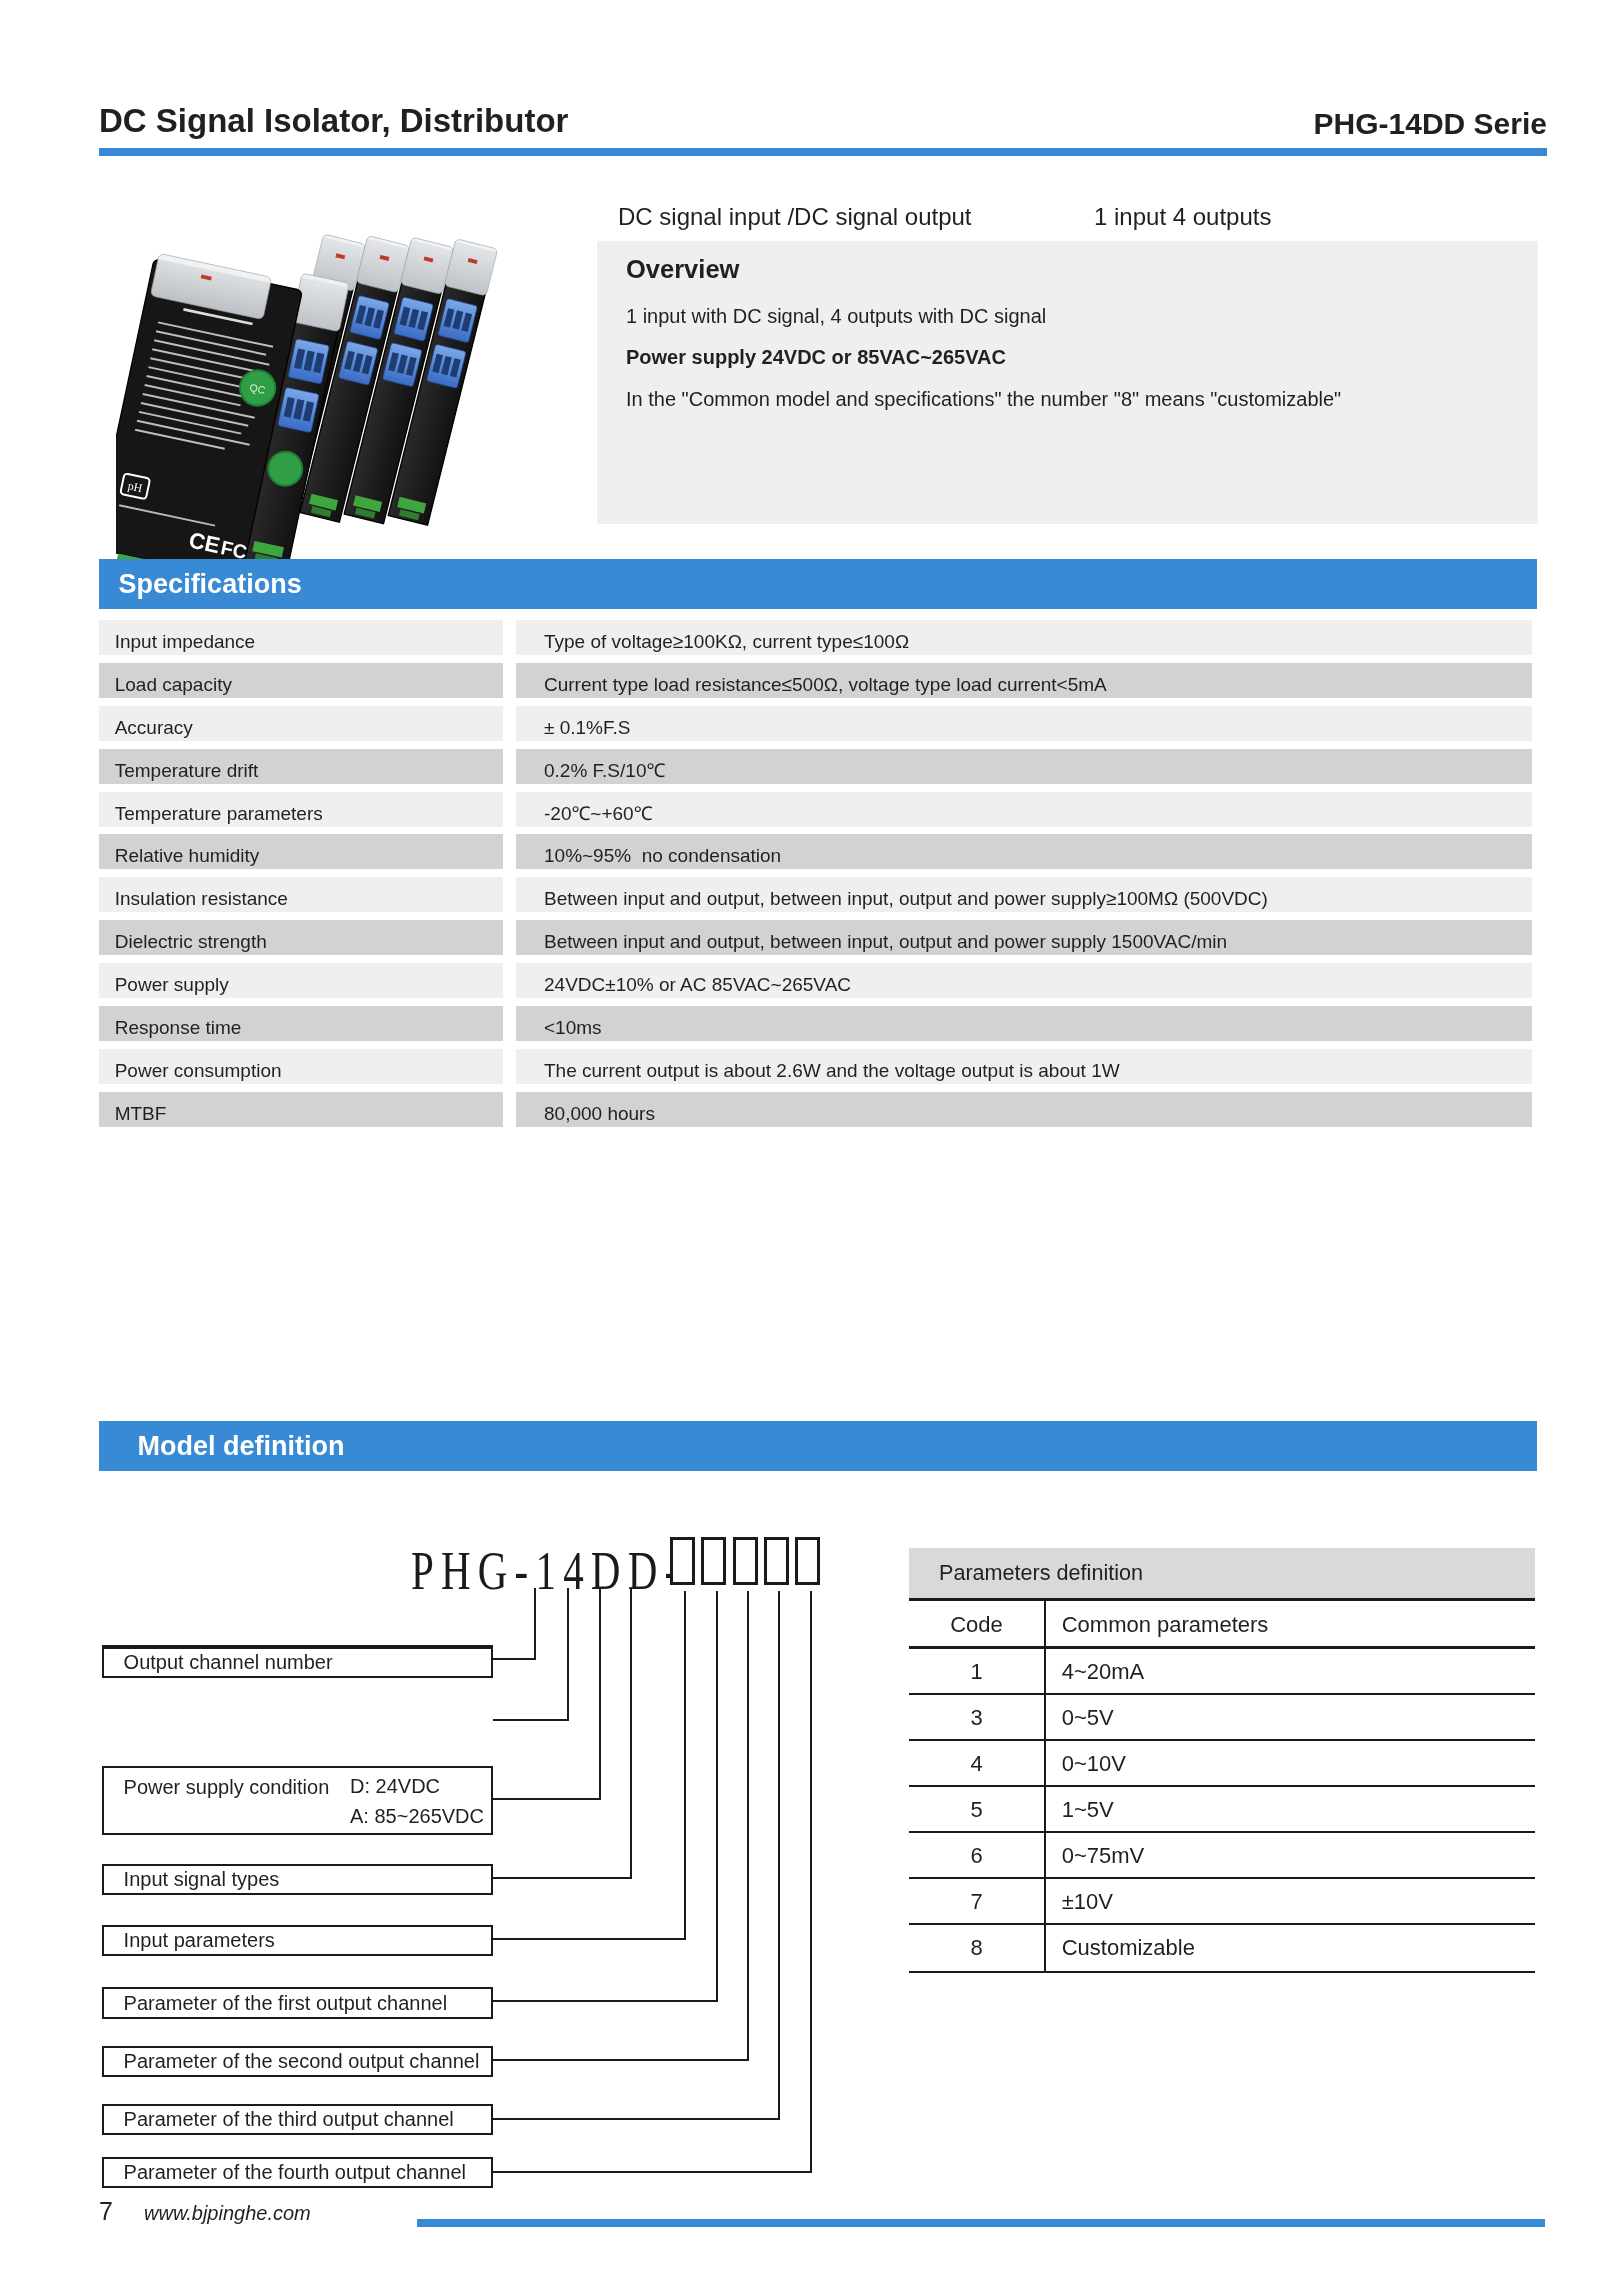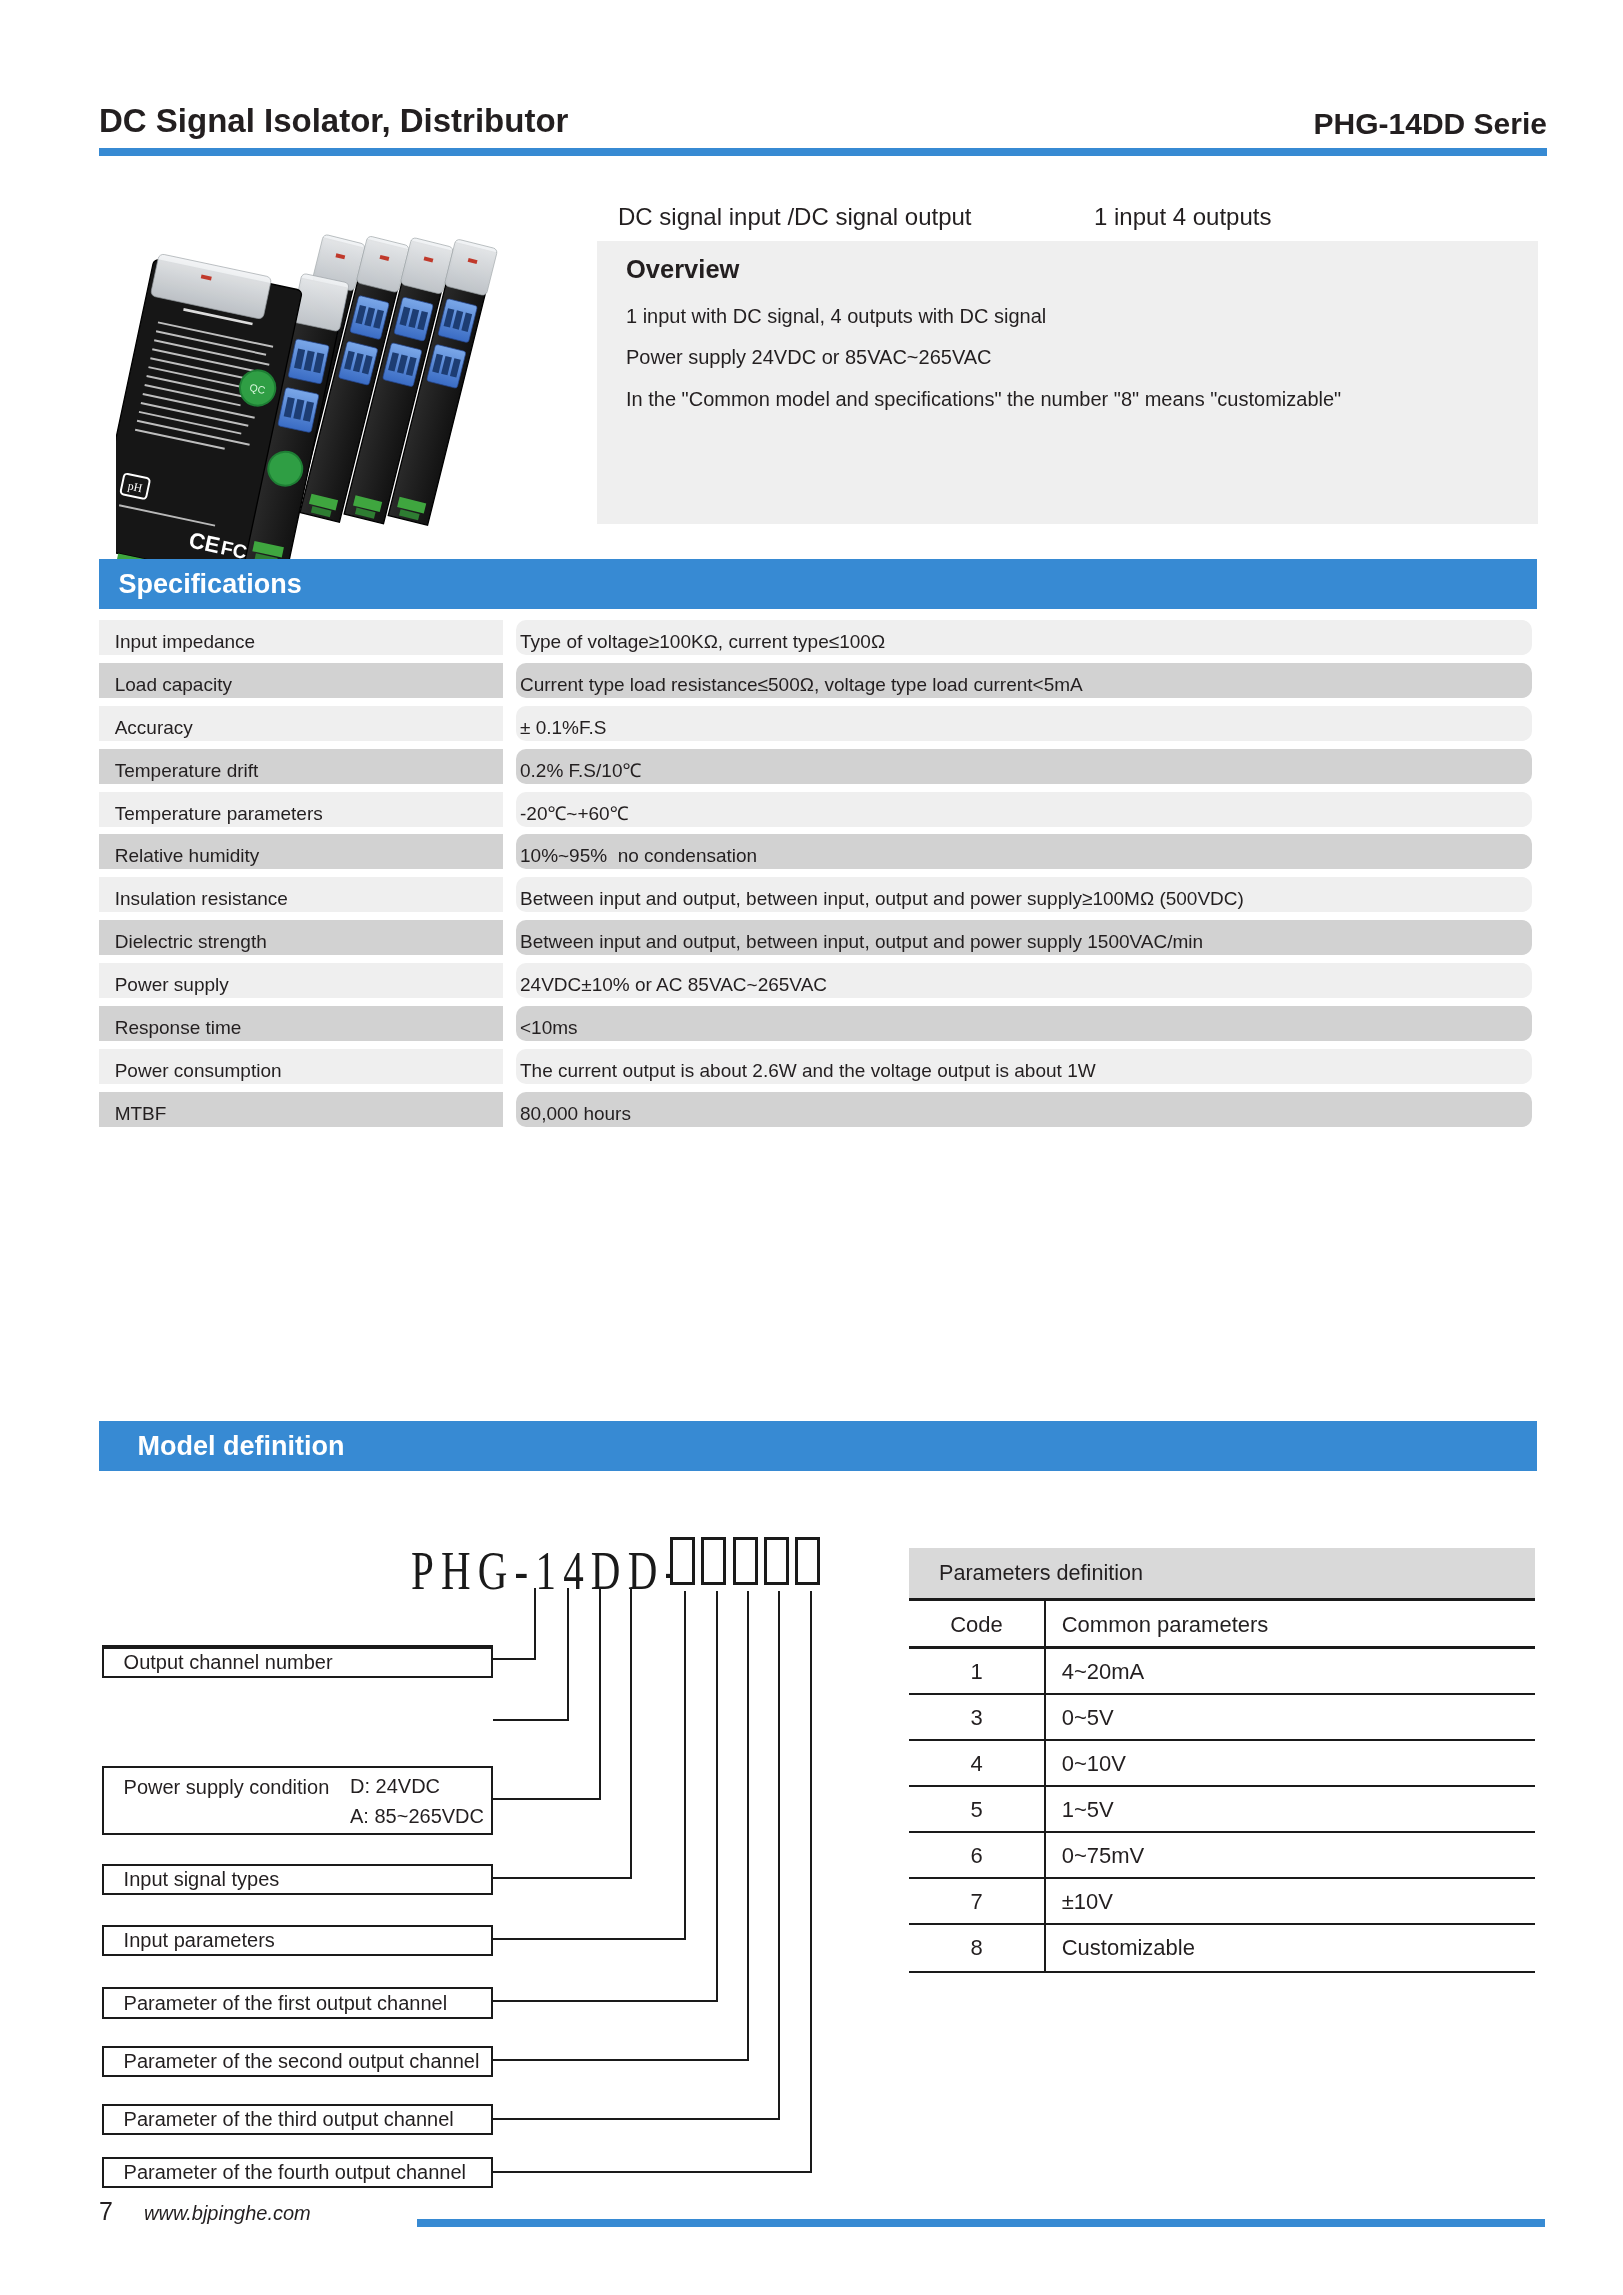--- a/index.html
+++ b/index.html
@@ -17,36 +17,36 @@
 
   
   .intro-left  { left:618px;  top:203px; font-size:24px; }
   .intro-right { left:1094px; top:203px; font-size:24px; }
   .overview {
     left:597px; top:241px; width:941px; height:283px;
     background:var(--row-light,#efefef);
   }
   .ov-title { left:29px; top:14.4px; font-size:25.5px; font-weight:bold; }
   .ov-line  { left:29px; font-size:20px; }
-  .ov-line1 { top:64px; } .ov-line2 { top:105px; } .ov-line3 { top:147px; }
+  .ov-line1 { top:64px; } .ov-line2 { top:105px;font-weight:bold; } .ov-line3 { top:147px; }
 
   
   .sec-bar { left:99px; width:1438px; height:50px; background:var(--accent-blue,#378ad3); }
   .sec-bar .sec-title { padding-left:19.6px; line-height:50px; font-size:27px; font-weight:bold; color:#ffffff; }
   .spec-bar  { top:559px; }
   .model-bar { top:1421px;padding-left:19px; }
 
   
   .spec-table { left:99px; top:620px; width:1433px; }
   .spec-row { display:flex; height:35px; margin-bottom:7.9px; column-gap:13px; }
   .spec-label {
     width:404px; padding-left:15.7px; font-size:19px; line-height:43px;
     white-space:nowrap; overflow:hidden;
   }
-  .spec-value { flex:1; padding-left:4px; font-size:19px; line-height:43px; white-space:pre; overflow:hidden;border-radius:10px; }
+  .spec-value { flex:1; padding-left:28px; font-size:19px; line-height:43px; white-space:pre; overflow:hidden; }
   .spec-row:nth-child(odd)  .spec-label, .spec-row:nth-child(odd)  .spec-value { background:var(--row-light,#efefef); }
   .spec-row:nth-child(even) .spec-label, .spec-row:nth-child(even) .spec-value { background:var(--row-dark,#d2d2d2); }
 
   
   .model-text {
     left:411px; top:1539px; font-family:"Liberation Serif", serif;
     font-size:41px; letter-spacing:7.2px; color:#1a1a1a;
     transform:scaleY(1.32); transform-origin:left top; white-space:nowrap;
   }
   .digit-box {

